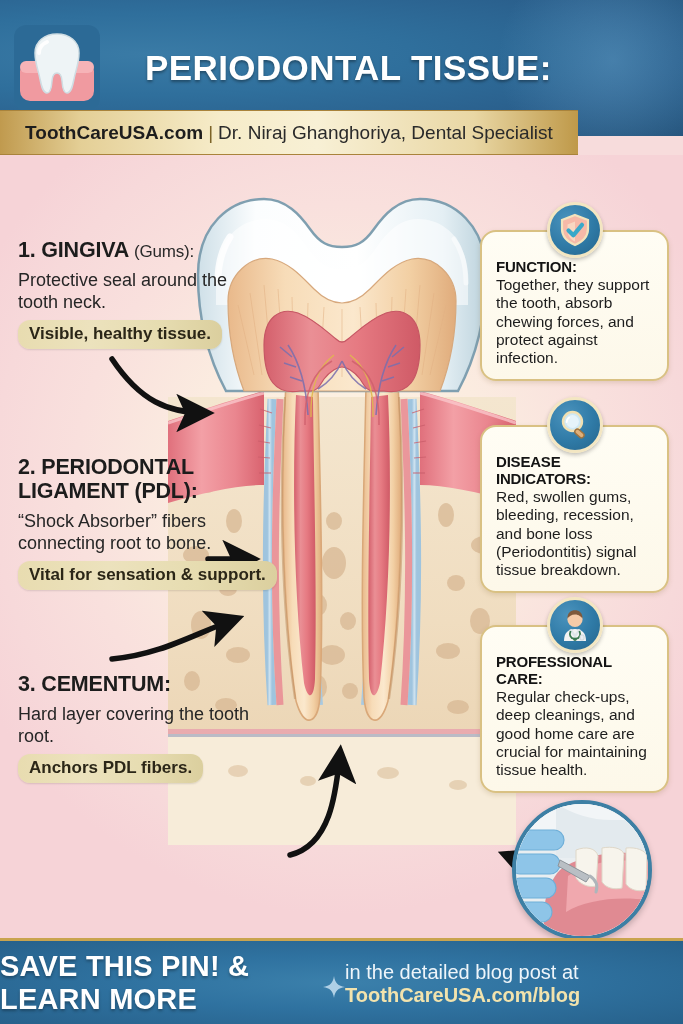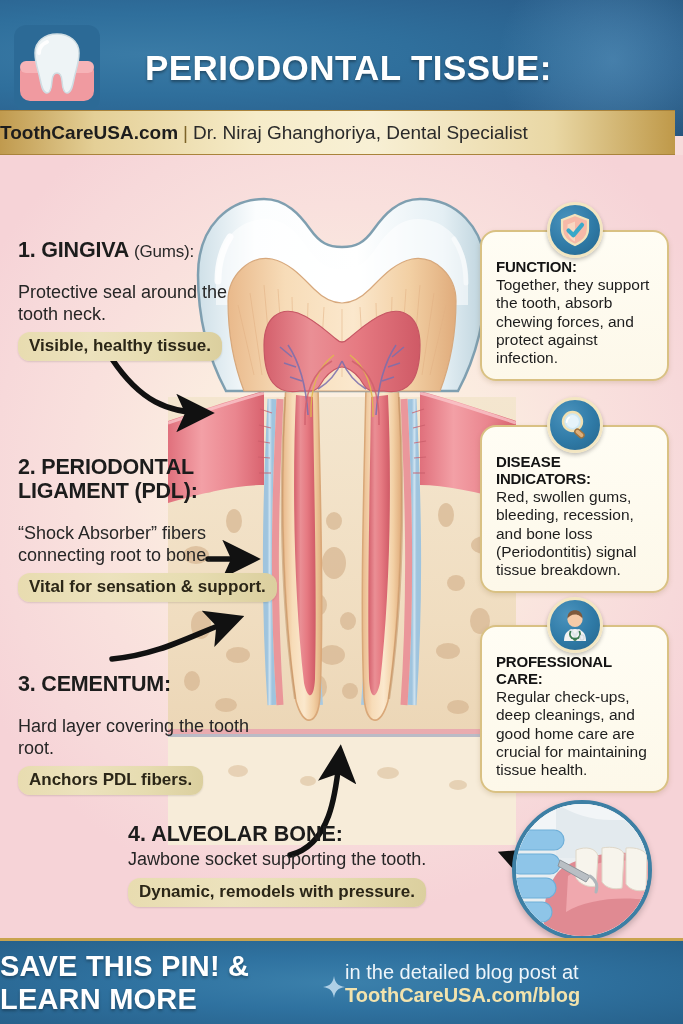--- a/index.html
+++ b/index.html
@@ -47,23 +47,23 @@
     text-shadow: 0 2px 3px rgba(0,0,0,.35);
   }
   .title-line2 {
     font-size: 31px; font-weight: 700; color: #fdfdfd;
     letter-spacing: .2px; margin-top: 4px;
     text-shadow: 0 2px 3px rgba(0,0,0,.35);
   }
 
   
   .byline {
-    position: absolute; left: 0; top: 110px; width: 675px; height: 45px;
+    position: absolute; left: 0; top: 110px; width: 578px; height: 45px;
     background: linear-gradient(90deg,#c09a4e 0%, #e4cf96 14%, #f6ecc9 38%, #f8f0d5 55%, #e9d7a4 82%, #bf9949 100%);
-    display: flex; align-items: center; justify-content: flex-start;
+    display: flex; align-items: center; justify-content: center;
     border-top: 1px solid #a9833b;
     border-bottom: 1px solid #a9833b;
   }
   .byline-inner { font-size: 19px; color: #2a2a2a; white-space: nowrap; }
   .byline-brand { font-weight: 700; color: #1d1d1d; }
   .byline-sep { color: #7d6428; margin: 0 5px; font-weight: 400; }
 
   
   .canvas {
     position: absolute; left: 0; top: 155px; width: 683px; height: 783px;
@@ -71,21 +71,21 @@
       radial-gradient(ellipse 60% 55% at 50% 42%, #fdf4e2 0%, #fbece0 38%, #f9e0dd 65%, #f7d9da 85%, #f6d3d7 100%);
   }
 
   
   .tooth-art { position: absolute; left: 168px; top: 185px; width: 348px; height: 660px; }
 
   
   .lblock { position: absolute; left: 18px; }
   .lblock .head { font-size: 21.5px; font-weight: 700; color: #1c1c1c; line-height: 1.12; letter-spacing:-.2px;}
   .lblock .head .sub { font-size: 17px; font-weight: 400; color: #2a2a2a; }
-  .lblock .desc { font-size: 18px; color: #262626; line-height: 1.2; margin-top: 20px; }
+  .lblock .desc { font-size: 18px; color: #262626; line-height: 1.2; margin-top: 8px; }
   .pill {
     display: inline-block; margin-top: 7px;
     padding: 4px 11px 5px; border-radius: 12px;
     font-size: 17px; font-weight: 600; color: #2b2617;
     background: linear-gradient(90deg,#e8dcb0 0%, #ece2bd 35%, #e6dcb0 70%, #dbcf9e 100%);
     box-shadow: 0 1px 2px rgba(0,0,0,.12);
     white-space: nowrap;
   }
 
   #block1 { top: 238px; width: 240px; }
@@ -388,28 +388,20 @@
 
   <div class="lblock" id="block3">
     <div class="head">
       <span>3.</span>
       <span>CEMENTUM:</span>
     </div>
     <div class="desc">Hard layer covering the tooth root.</div>
     <div class="pill">Anchors PDL fibers.</div>
   </div>
 
-  <div id="block4">
-    <div class="head">
-      <span>4.</span>
-      <span>ALVEOLAR BONE:</span>
-    </div>
-    <div class="desc">Jawbone socket supporting the tooth.</div>
-    <div class="pill">Dynamic, remodels with pressure.</div>
-  </div>
 
   <div class="card" id="card1">
     <div class="badge">
       <svg width="34" height="34" viewBox="0 0 34 34">
         <path d="M17 2 L30 7 V16 C30 24 24 29 17 32 C10 29 4 24 4 16 V7 Z" fill="#f6b9a8" stroke="#f3e3bd" stroke-width="2.2"></path>
         <path d="M9.5 11.5 L17 8.6 L17 28.6 C12 26.2 9.5 22.4 9.5 17 Z" fill="#f8dcc5" opacity=".85"></path>
         <path d="M10.5 17.5 L15.3 22.3 L24 11.8" stroke="#38a8c9" stroke-width="4.2" fill="none" stroke-linecap="round" stroke-linejoin="round"></path>
       </svg>
     </div>
     <div class="ctitle">FUNCTION:</div>

